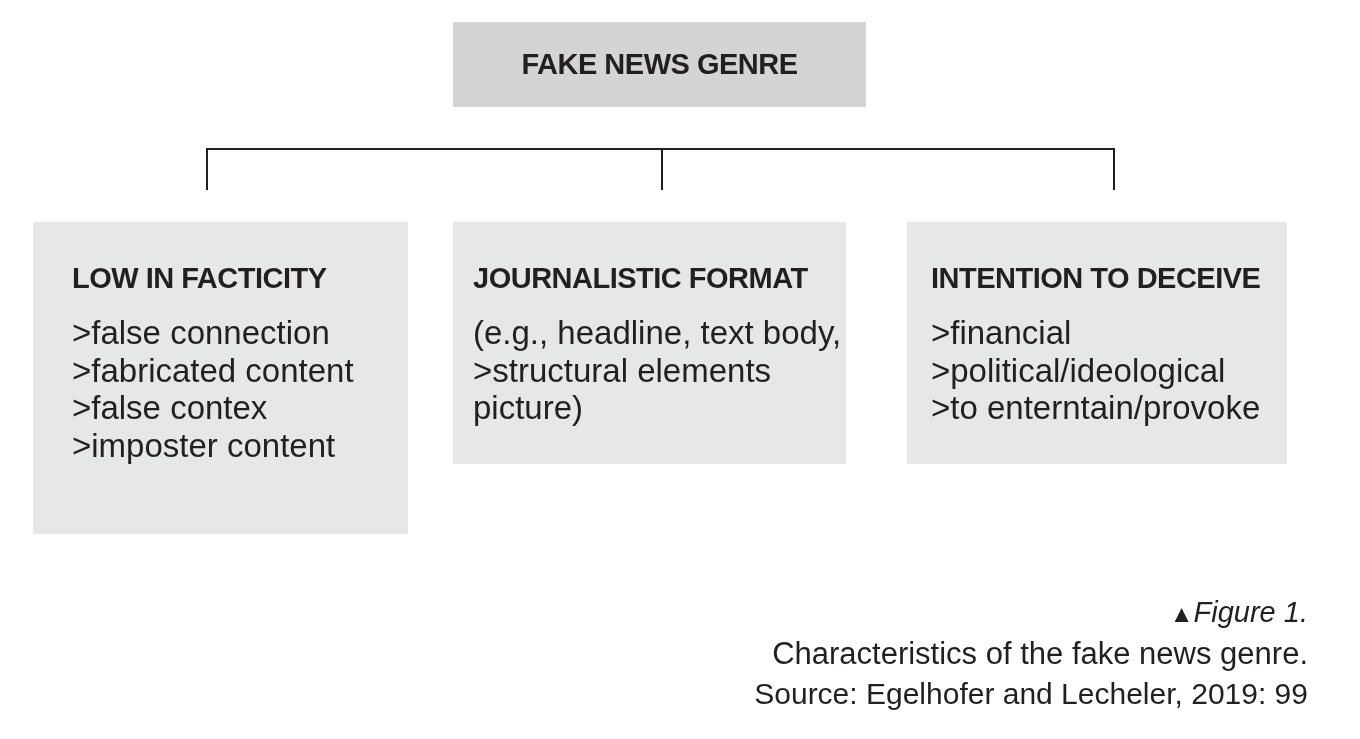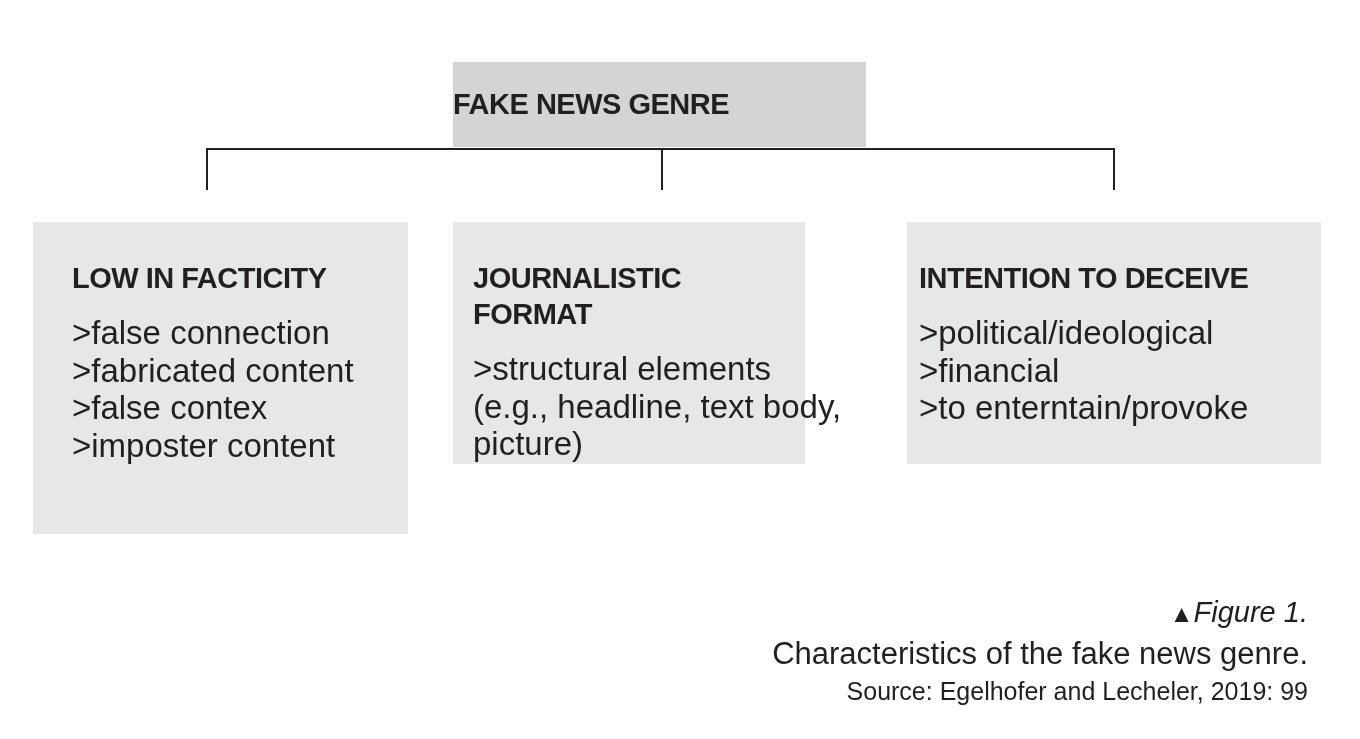--- a/index.html
+++ b/index.html
@@ -1,33 +1,33 @@
 <!DOCTYPE html>
 <html><head>
 <meta charset="utf-8">
 <style>
   html, body { margin:0; padding:0; background:#ffffff; }
   body { width:1360px; height:739px; position:relative; overflow:hidden;
          font-family:"Liberation Sans", sans-serif; color:#231f20; }
   .box { position:absolute; box-sizing:border-box; }
   .top { left:453px; top:22px; width:413px; height:85px; background:#d4d4d5;
-         display:flex; align-items:center; 
-         font-weight:bold; font-size:29px; letter-spacing:-0.5px;margin-top:40px; }
+         display:flex; align-items:center; justify-content:center;
+         font-weight:bold; font-size:29px; letter-spacing:-0.5px; }
   .card { background:#e6e7e8; padding:30px 0 0 39px; }
   .card h2 { margin:8px 0 18px 0; font-size:29px; font-weight:bold; letter-spacing:-0.5px; line-height:36px; }
   .card .line { font-size:33px; line-height:37.5px; white-space:nowrap; }
   .c1 { left:33px; top:222px; width:375px; height:312px; }
-  .c2 { left:453px; top:222px; width:352px; height:242px; padding-left:20px; }
-  .c3 { left:907px; top:222px; width:414px; height:242px; padding-left:12px; }
+  .c2 { left:453px; top:222px; width:393px; height:242px; padding-left:20px; }
+  .c3 { left:907px; top:222px; width:380px; height:242px; padding-left:24px; }
   .hline { position:absolute; background:#231f20; }
   .caption { position:absolute; right:52px; text-align:right; white-space:nowrap; }
   .fig { top:596px; font-size:29px; font-style:italic; }
   .fig .tri { font-style:normal; font-size:24px; }
   .title { top:636px; font-size:31px; }
-  .src { top:677px; font-size:25px; }
+  .src { top:677px; font-size:30px; }
 </style>
 </head>
 <body>
 
 <div class="box top">
   <span>FAKE NEWS GENRE</span>
 </div>
 
 <div class="hline" style="left:206px; top:148px; width:909px; height:2px;"></div>
 <div class="hline" style="left:206px; top:148px; width:2px; height:42px;"></div>
@@ -37,29 +37,29 @@
 <div class="box card c1">
   <h2>LOW IN FACTICITY</h2>
   <div class="line">&gt;false connection</div>
   <div class="line">&gt;fabricated content</div>
   <div class="line">&gt;false contex</div>
   <div class="line">&gt;imposter content</div>
 </div>
 
 <div class="box card c2">
   <h2>JOURNALISTIC FORMAT</h2>
+  <div class="line">(e.g., headline, text body,</div>
   <div class="line">&gt;structural elements</div>
-  <div class="line">(e.g., headline, text body,</div>
   <div class="line">picture)</div>
 </div>
 
 <div class="box card c3">
   <h2>INTENTION TO DECEIVE</h2>
+  <div class="line">&gt;financial</div>
   <div class="line">&gt;political/ideological</div>
-  <div class="line">&gt;financial</div>
   <div class="line">&gt;to enterntain/provoke</div>
 </div>
 
 <div class="caption fig">
   <span class="tri">▲</span><span>Figure 1.</span>
 </div>
 <div class="caption title">Characteristics of the fake news genre.</div>
 <div class="caption src">Source: Egelhofer and Lecheler, 2019: 99</div>
 
 </body></html>

